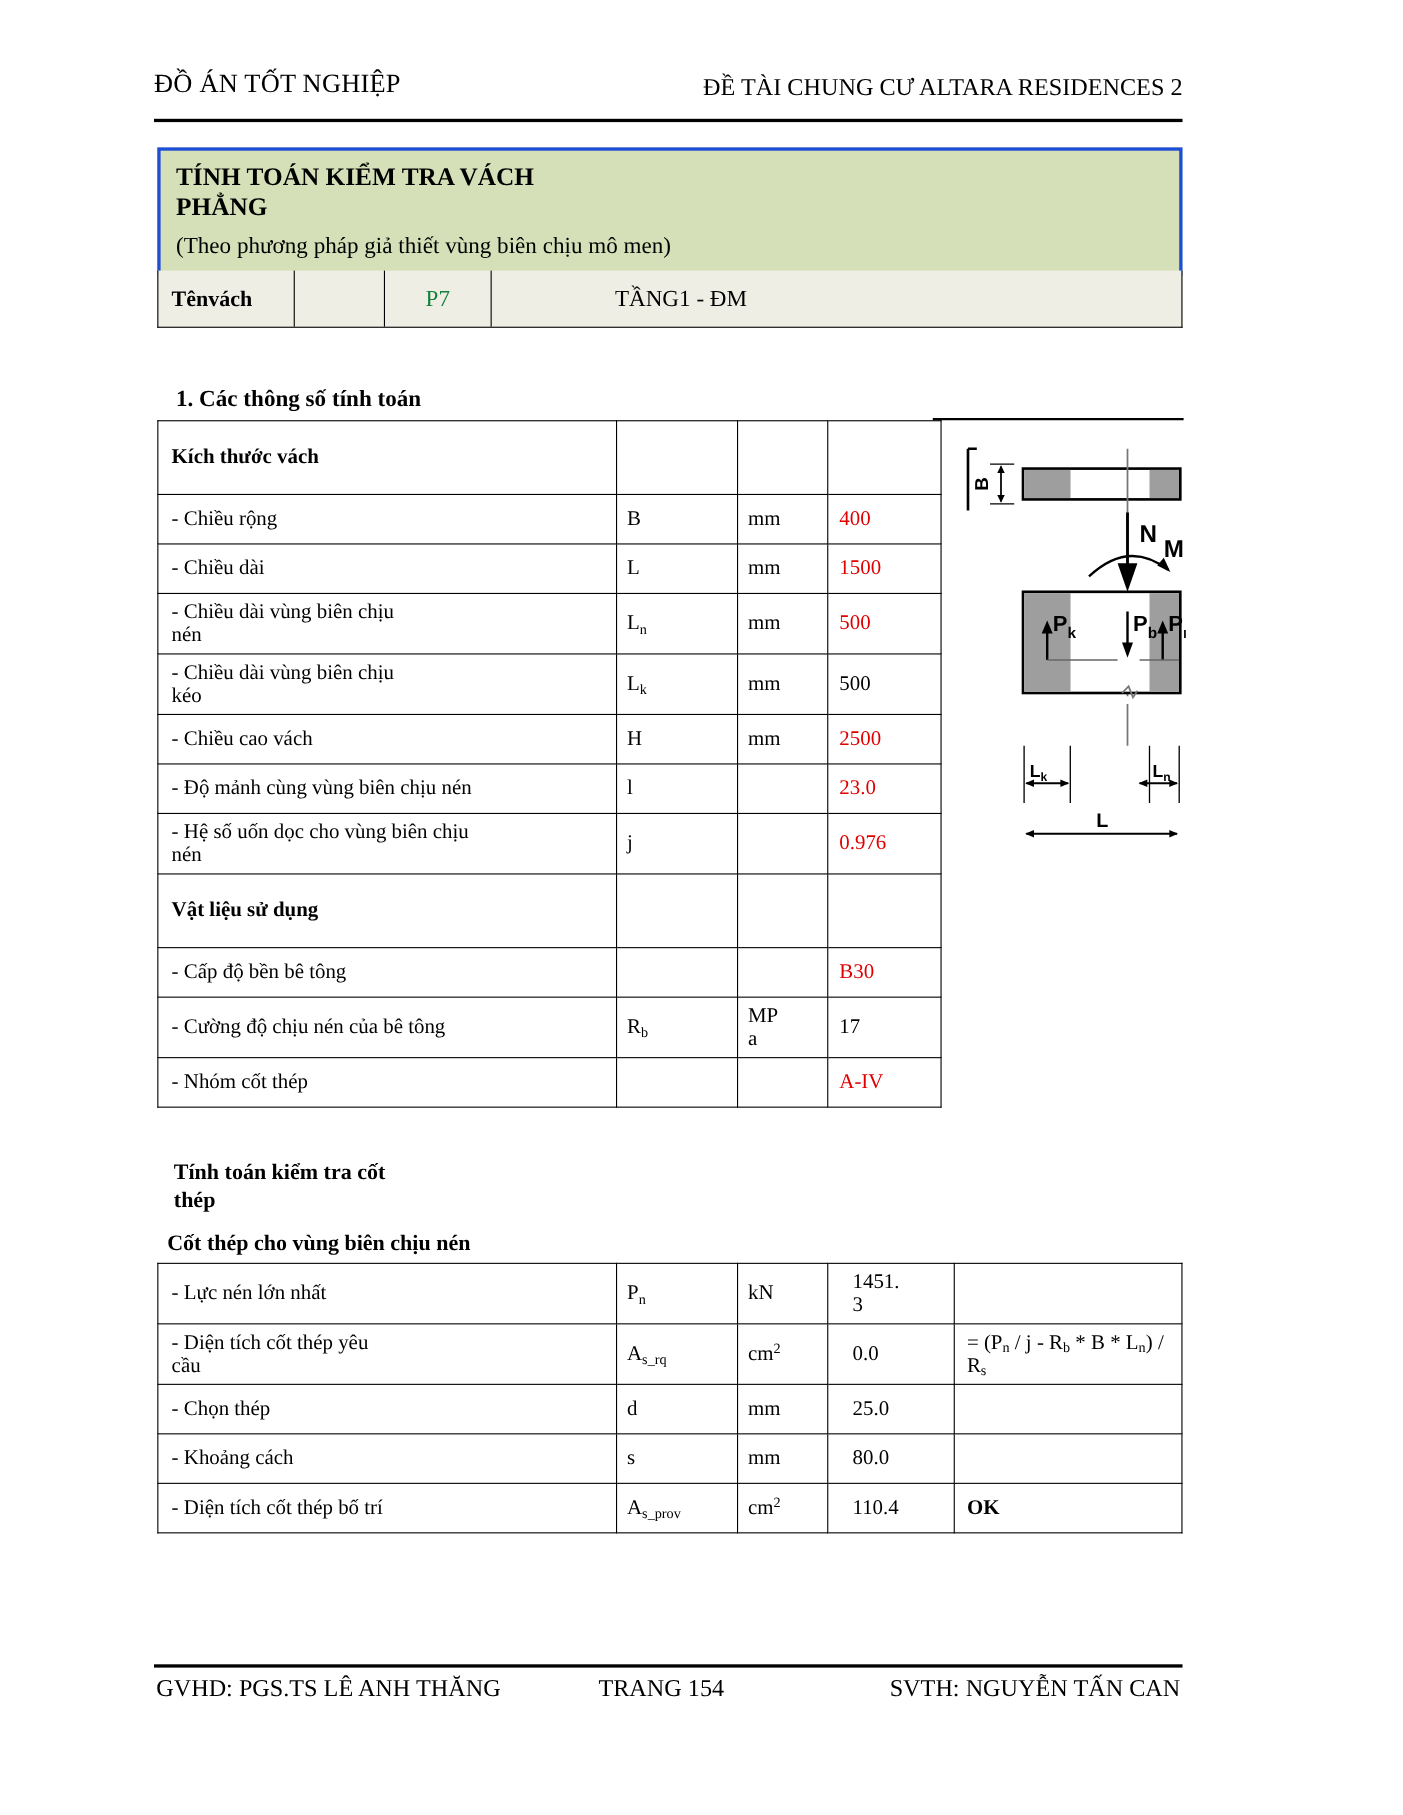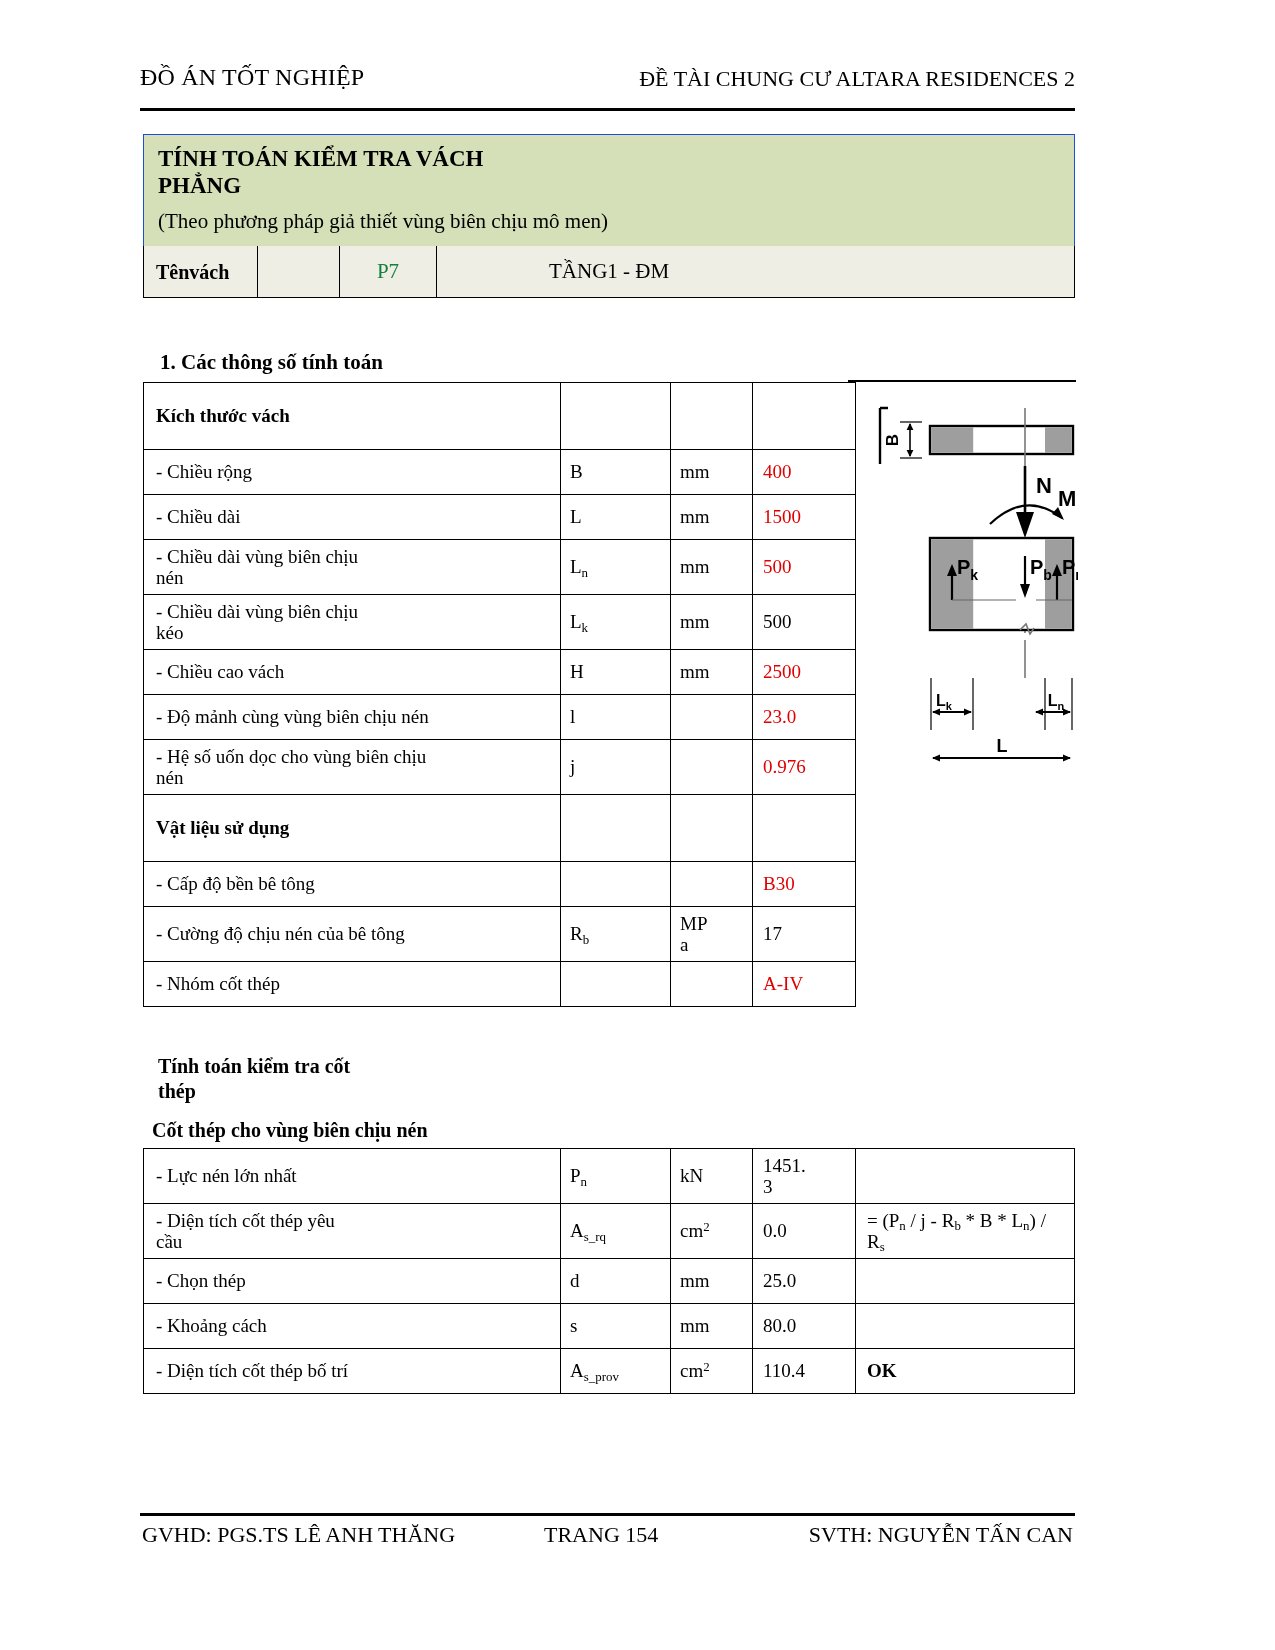--- a/index.html
+++ b/index.html
@@ -54,21 +54,21 @@
     height: 3px;
     background: #000;
   }
 
   
   .title-block {
     position: absolute;
     left: 143px;
     top: 134px;
     width: 932px;
-    border: 1px solid #1d4ed8;
+    border: 3px solid #1d4ed8;
     box-sizing: border-box;
     background: #d6e0b8;
   }
   .title-main {
     padding: 10px 14px 0 14px;
     font-size: 23px;
     font-weight: bold;
     line-height: 1.18;
   }
   .title-sub {
@@ -90,21 +90,21 @@
     border-top: none;
   }
   .name-row > div {
     border-right: 1px solid #000;
     box-sizing: border-box;
     display: flex;
     align-items: center;
   }
   .name-row > div:last-child { border-right: none; }
   .nc-1 {
-    width: 114px;
+    width: 124px;
     padding-left: 12px;
     font-size: 20px;
     font-weight: bold;
     line-height: 1.1;
   }
   .nc-1 span { display: block; }
   .nc-2 { width: 82px; }
   .nc-3 {
     width: 97px;
     justify-content: center;
@@ -172,21 +172,21 @@
 
   
   #steel-table {
     left: 143px;
     top: 1148px;
     width: 932px;
   }
   #steel-table td.s-label { width: 398px; padding-left: 12px; }
   #steel-table td.s-sym   { width: 94px;  padding-left: 9px; }
   #steel-table td.s-unit  { width: 66px;  padding-left: 9px; }
-  #steel-table td.s-val   { width: 86px;  padding-left: 10px; }
+  #steel-table td.s-val   { width: 86px;  padding-left: 22px; }
   #steel-table td.s-note  { padding-left: 11px; }
 
   sub { font-size: 0.68em; vertical-align: baseline; position: relative; top: 0.26em; }
   sup { font-size: 0.68em; vertical-align: baseline; position: relative; top: -0.48em; }
 
   
   .diagram {
     position: absolute;
     left: 840px;
     top: 378px;

